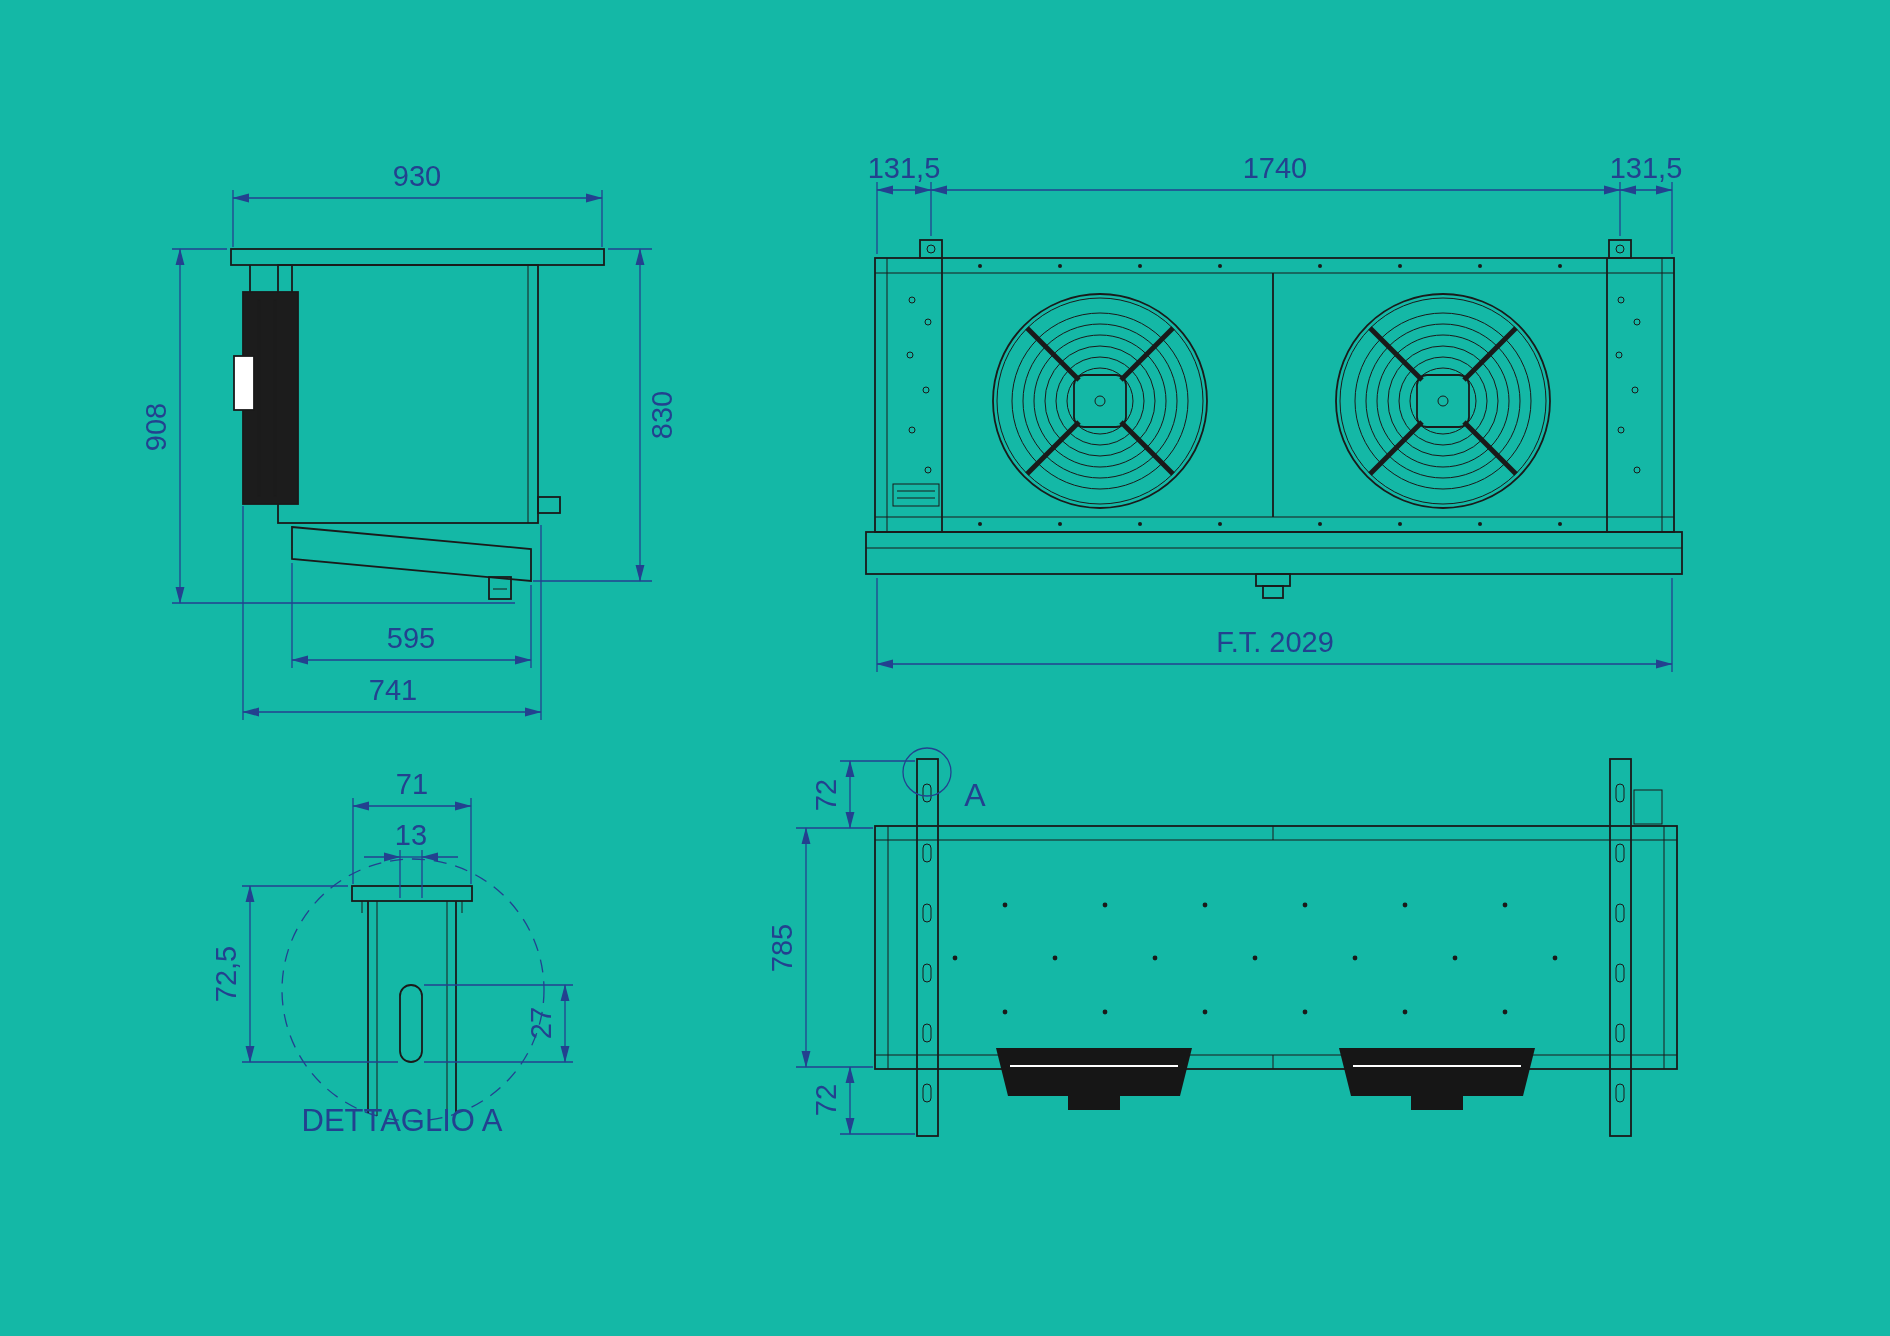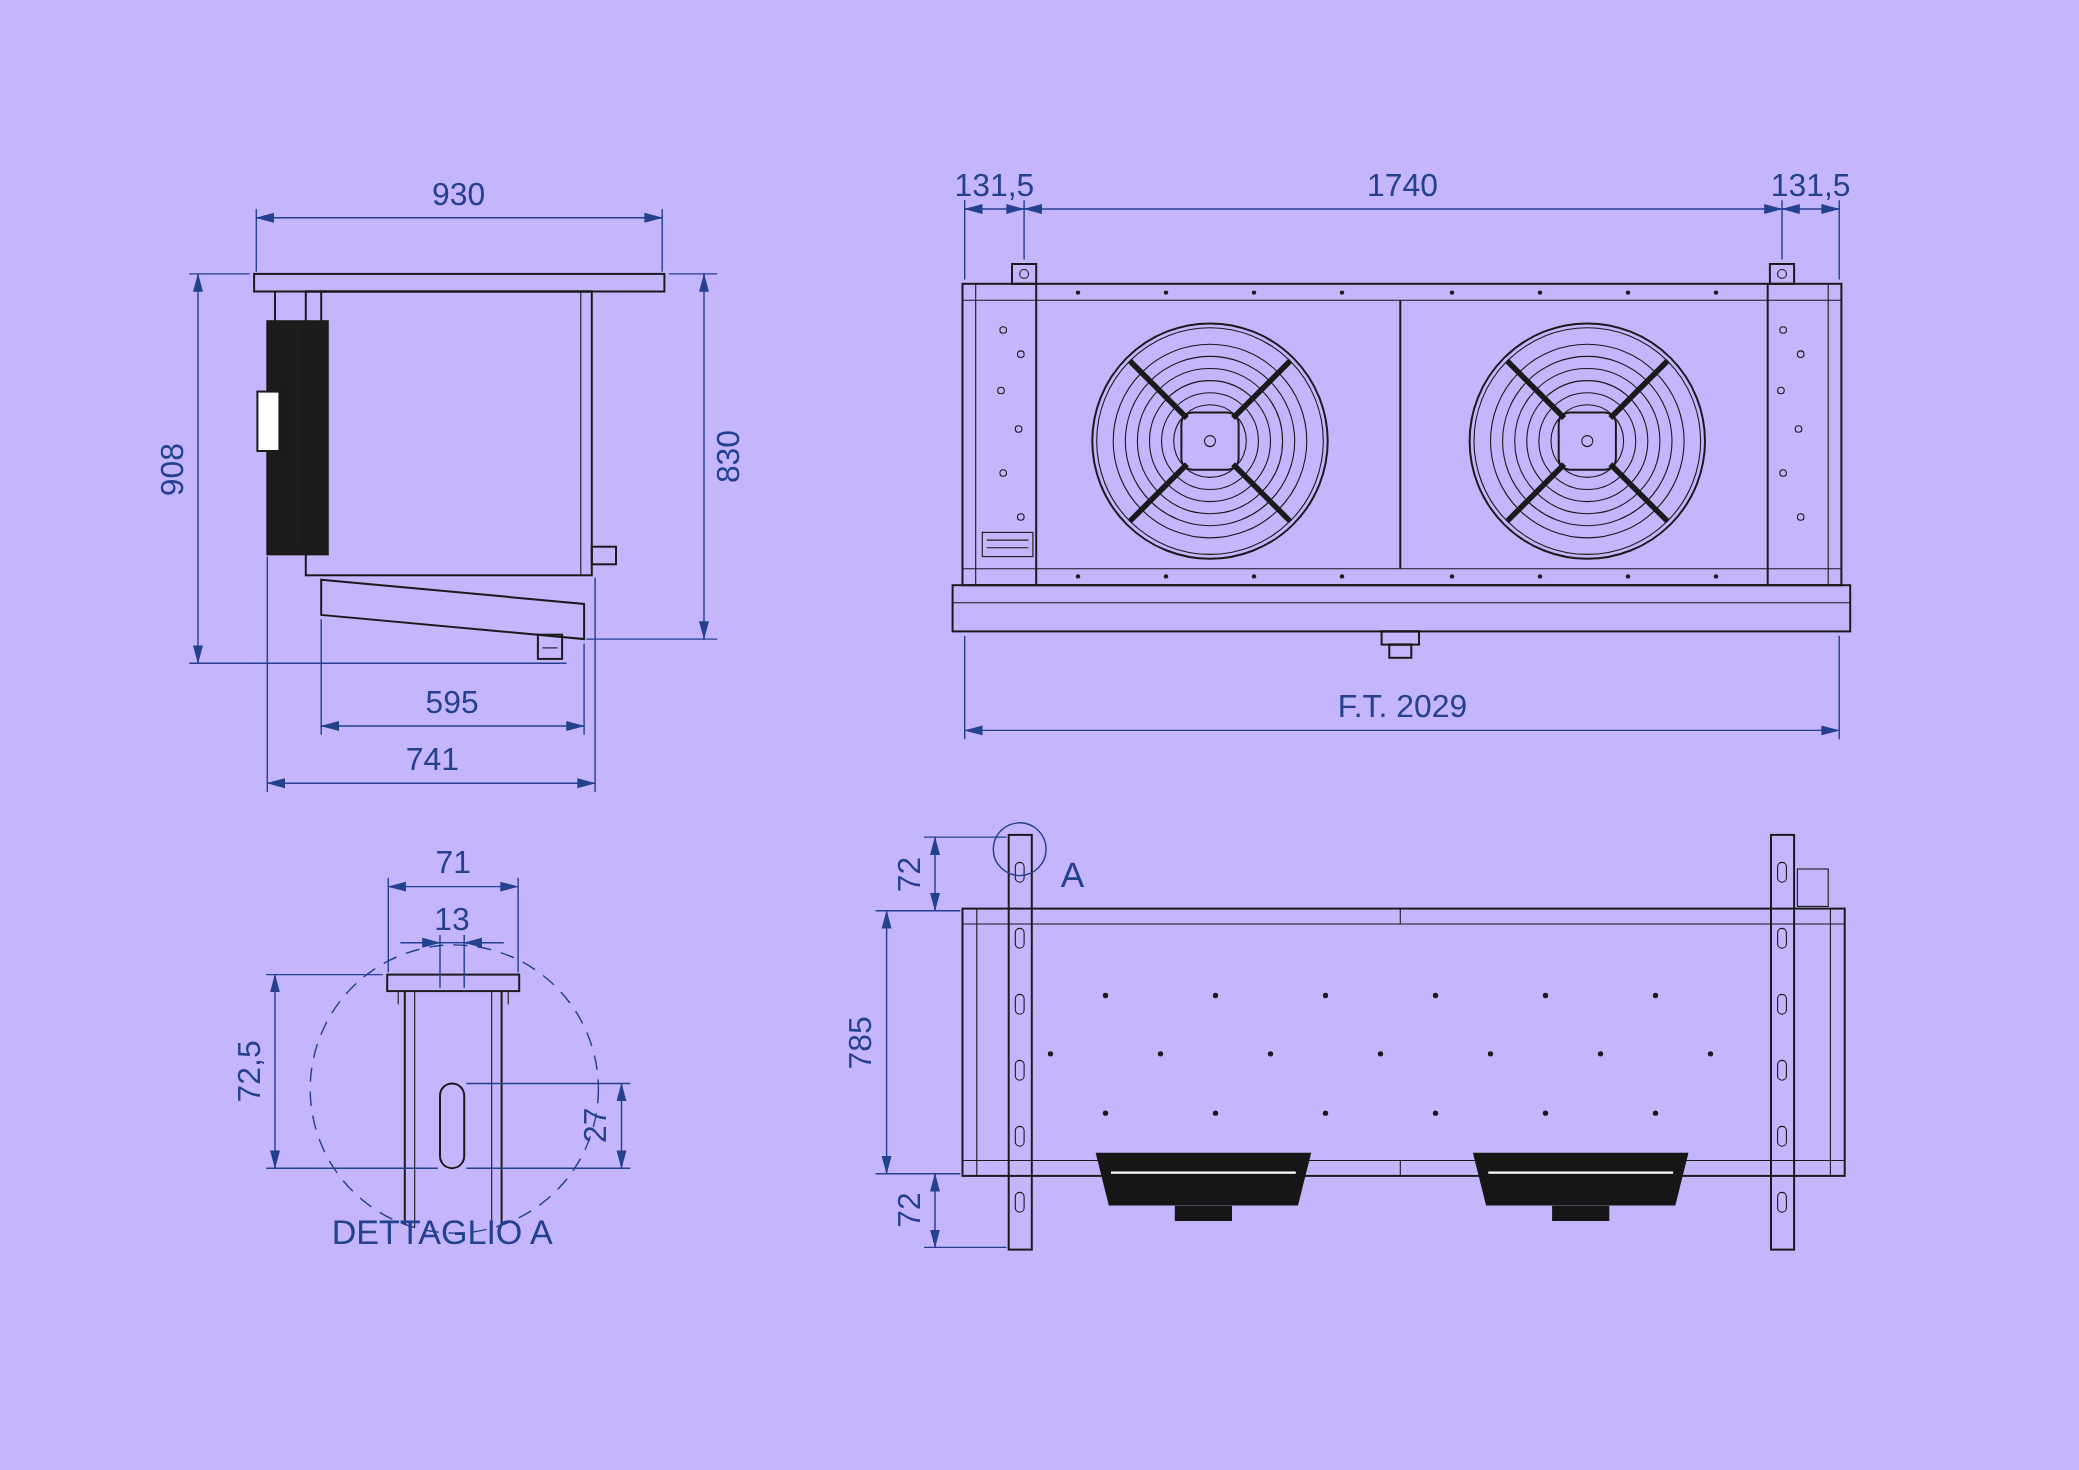--- a/index.html
+++ b/index.html
@@ -1,16 +1,16 @@
 <!DOCTYPE html>
 <html><head>
 <meta charset="utf-8">
 <style>
   html,body{margin:0;padding:0;background:#ffffff;}
-  .sheet{width:1890px;height:1336px;background:#c4b5fd;position:relative;overflow:hidden;}
+  .sheet{width:1890px;height:1336px;background:#14b8a6;position:relative;overflow:hidden;}
   svg{display:block;}
   
   .g    {stroke:#1a1a1a;fill:none;stroke-width:1.8;}
   .gt   {stroke:#1a1a1a;fill:none;stroke-width:1;}
   .strut{stroke:#1a1a1a;stroke-width:5;fill:none;}
   .dotf {fill:#1a1a1a;stroke:none;}
   
   .d    {stroke:#23418f;fill:none;stroke-width:1.3;}
   .dt   {fill:#23418f;font-family:"Liberation Sans",sans-serif;font-size:29px;text-anchor:middle;}
   .dashed{stroke-dasharray:13 9;}

